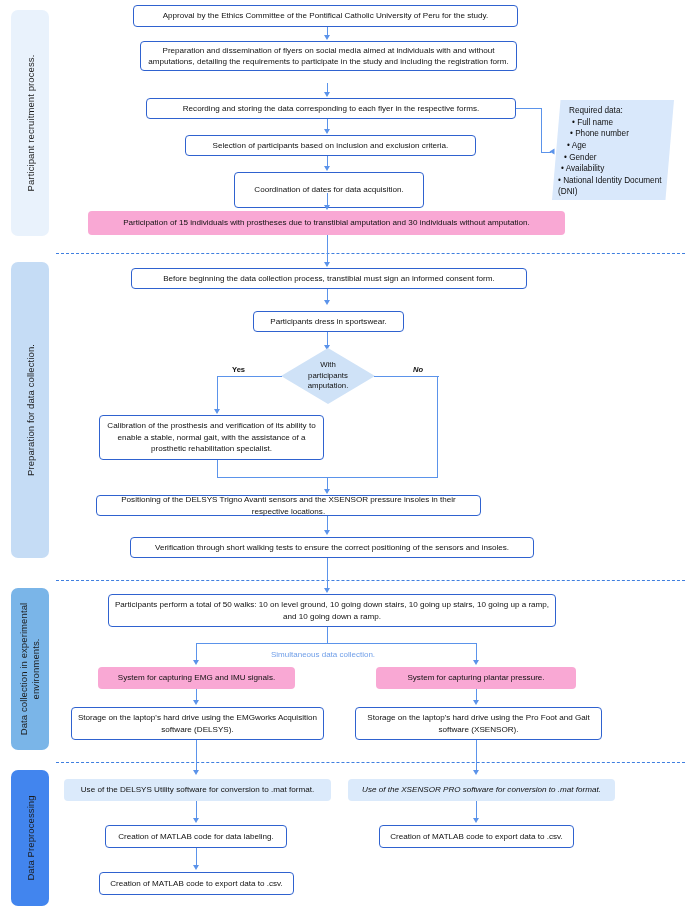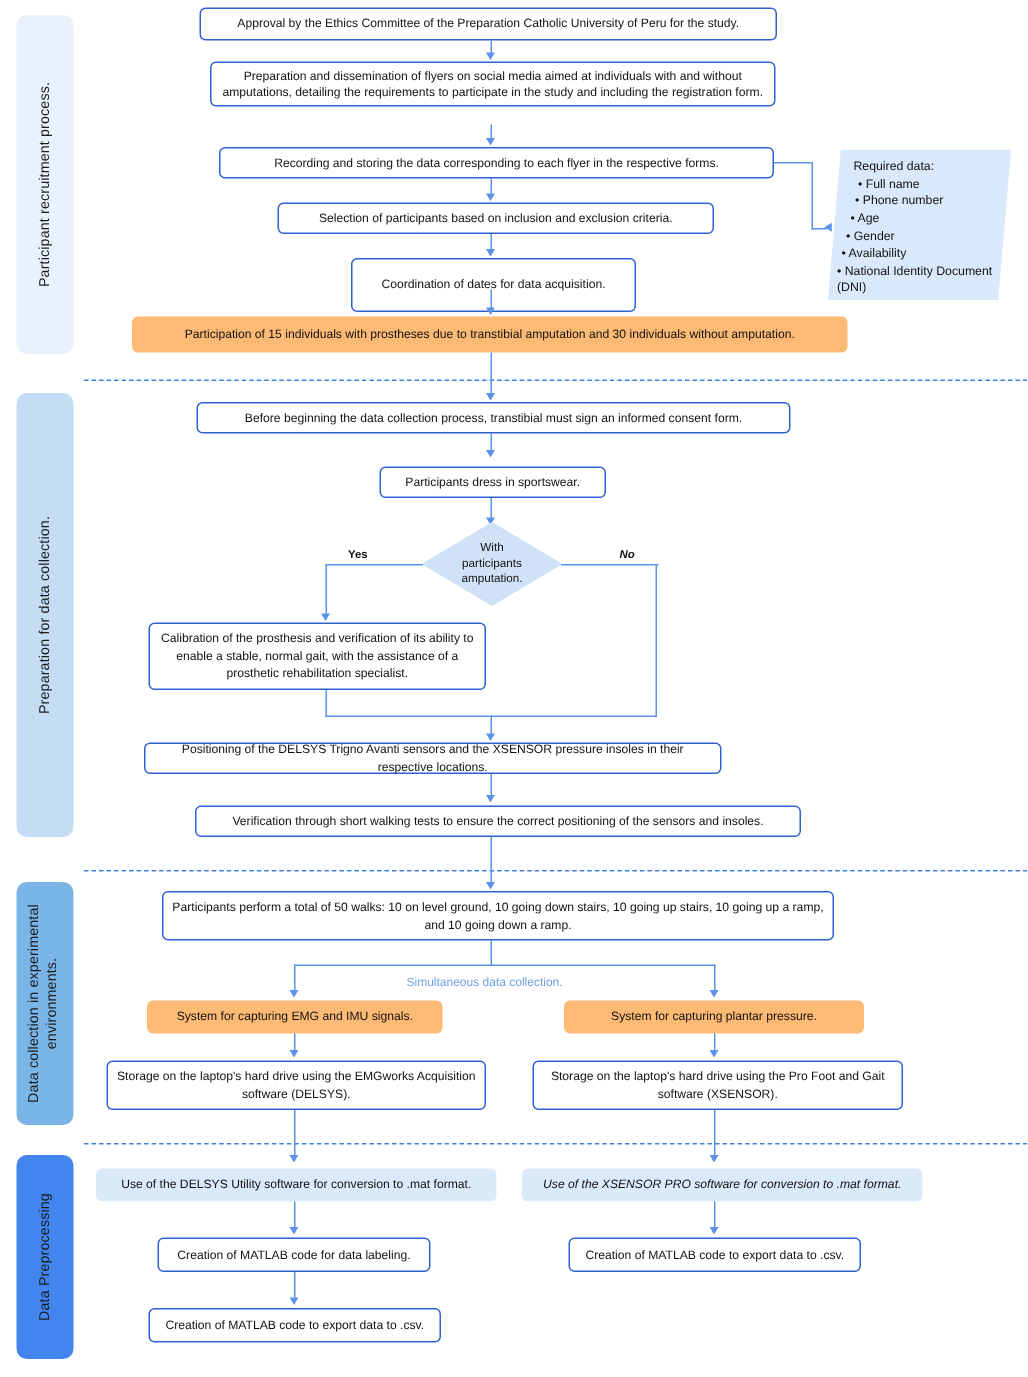--- a/index.html
+++ b/index.html
@@ -13,21 +13,21 @@
     white-space:nowrap;font-size:9.5px;color:#1b1b1b;letter-spacing:.1px;
   }
 
   .node{
     position:absolute;box-sizing:border-box;
     display:flex;align-items:center;justify-content:center;text-align:center;
     font-size:8.1px;line-height:1.42;color:#111;
     border-radius:4px;padding:2px 5px;
   }
   .node.outline{background:#ffffff;border:1.1px solid #2f62cf;}
-  .node.fill-strong{background:#fdba74;border:none;}
+  .node.fill-strong{background:#f9a8d4;border:none;}
   .node.fill-soft{background:#dbeafb;border:none;}
 
   .diamond{
     position:absolute;
     display:flex;align-items:center;justify-content:center;text-align:center;
     font-size:7.8px;line-height:1.34;color:#111;
     background:#cfe2f7;
     clip-path:polygon(50% 0,100% 50%,50% 100%,0 50%);
   }
 
@@ -74,21 +74,21 @@
 
   <div class="band" style="left:11px;top:770px;width:38px;height:136px;background:#4285ee;">
     <span class="blabel">Data Preprocessing</span>
   </div>
 
   <div class="dash" style="left:56px;top:253px;width:629px;"></div>
   <div class="dash" style="left:56px;top:580px;width:629px;"></div>
   <div class="dash" style="left:56px;top:762px;width:629px;"></div>
 
   <div class="node outline" style="left:133px;top:5px;width:385px;height:22px;">
-    <span>Approval by the Ethics Committee of the Preparation Catholic University of Peru for the study.</span>
+    <span>Approval by the Ethics Committee of the Pontifical Catholic University of Peru for the study.</span>
   </div>
 
   <div class="seg vline" style="left:327px;top:27px;height:11px;"></div>
   <div class="arrow" style="left:324px;top:35px;"></div>
 
   <div class="node outline" style="left:140px;top:41px;width:377px;height:30px;">
     <span>Preparation and dissemination of flyers on social media aimed at individuals with and without amputations, detailing the requirements to participate in the study and including the registration form.</span>
   </div>
 
   <div class="seg vline" style="left:327px;top:83px;height:12px;"></div>

